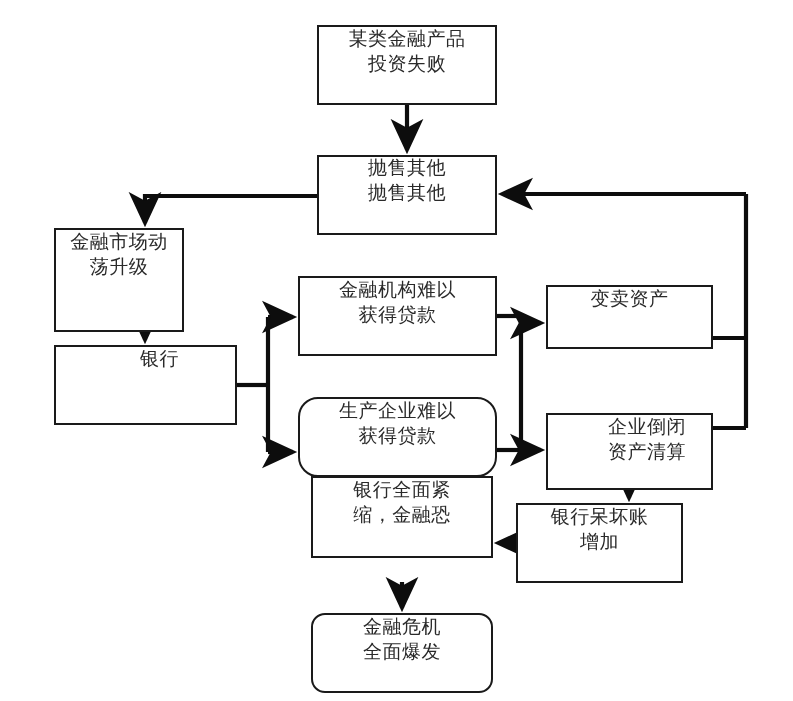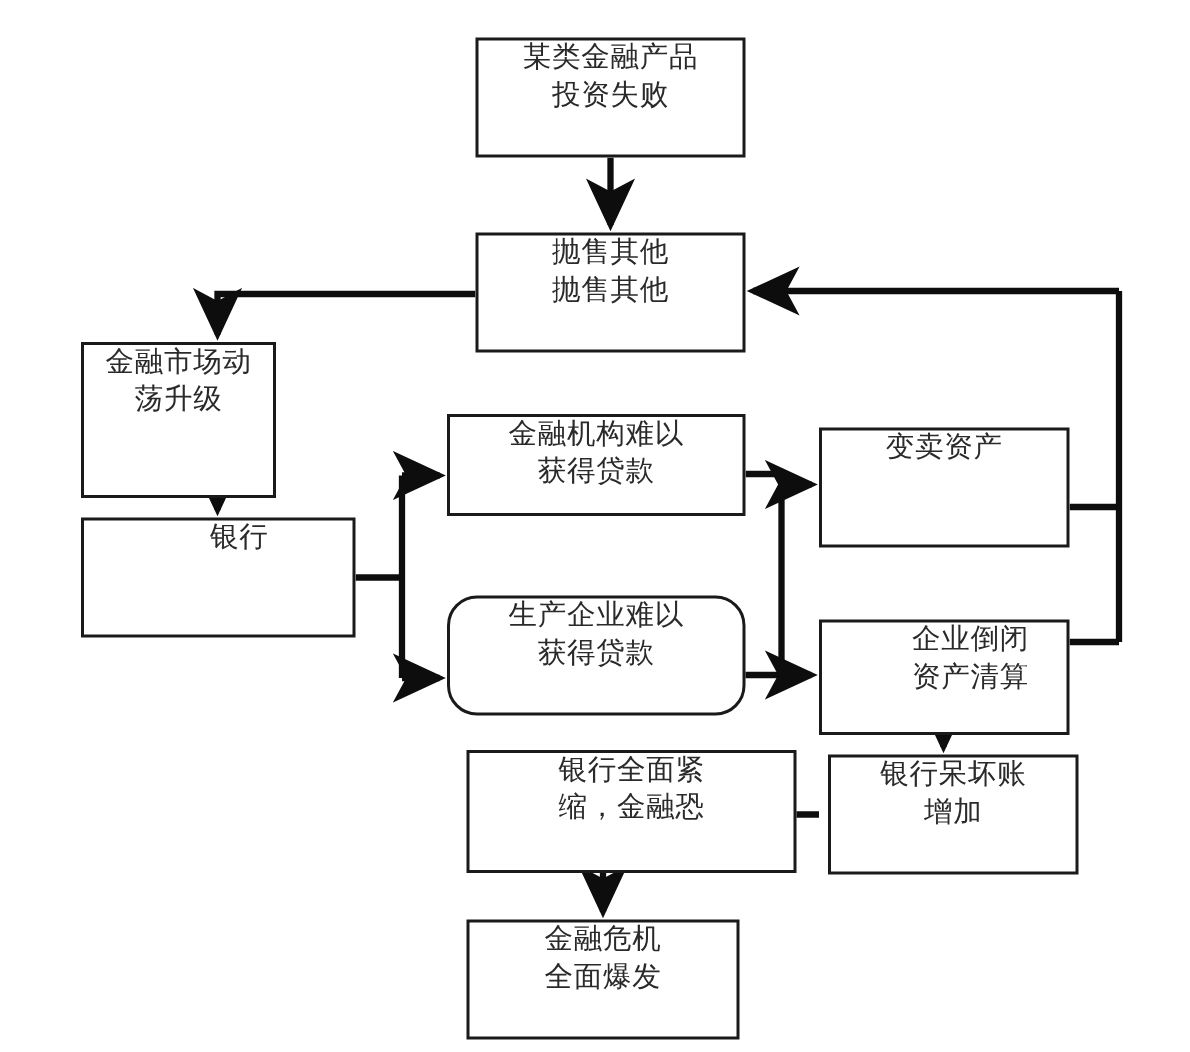--- a/index.html
+++ b/index.html
@@ -107,47 +107,47 @@
 
   <div class="node" style="left:54px; top:228px; width:130px; height:104px;">
     <span class="line1">金融市场动</span>
     <span class="line2">荡升级</span>
   </div>
 
   <div class="node" style="left:54px; top:345px; width:183px; height:80px;padding-left:28px;">
     <span class="line1">银行</span>
   </div>
 
-  <div class="node" style="left:298px; top:276px; width:199px; height:68px;">
+  <div class="node" style="left:298px; top:276px; width:199px; height:80px;">
     <span class="line1">金融机构难以</span>
     <span class="line2">获得贷款</span>
   </div>
 
   <div class="node" style="left:298px; top:397px; width:199px; height:80px;border-radius:20px;">
     <span class="line1">生产企业难以</span>
     <span class="line2">获得贷款</span>
   </div>
 
-  <div class="node" style="left:546px; top:285px; width:167px; height:80px;">
+  <div class="node" style="left:546px; top:285px; width:167px; height:64px;">
     <span class="line1">变卖资产</span>
   </div>
 
   <div class="node" style="left:546px; top:413px; width:167px; height:77px;padding-left:35px;">
     <span class="line1">企业倒闭</span>
     <span class="line2">资产清算</span>
   </div>
 
-  <div class="node" style="left:552px; top:503px; width:167px; height:80px;">
+  <div class="node" style="left:516px; top:503px; width:167px; height:80px;">
     <span class="line1">银行呆坏账</span>
     <span class="line2">增加</span>
   </div>
 
-  <div class="node" style="left:311px; top:500px; width:220px; height:82px;">
+  <div class="node" style="left:311px; top:476px; width:182px; height:82px;">
     <span class="line1">银行全面紧</span>
     <span class="line2">缩，金融恐</span>
   </div>
 
-  <div class="node" style="left:311px; top:613px; width:182px; height:80px;">
+  <div class="node" style="left:311px; top:613px; width:182px; height:80px;border-radius:14px;">
     <span class="line1">金融危机</span>
     <span class="line2">全面爆发</span>
   </div>
 
 </div>
 
 </body></html>

